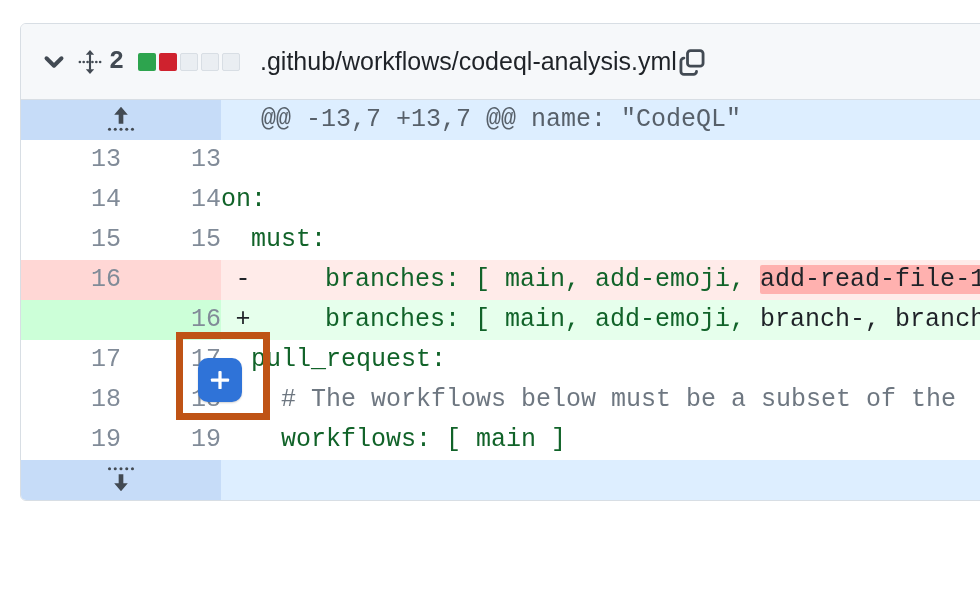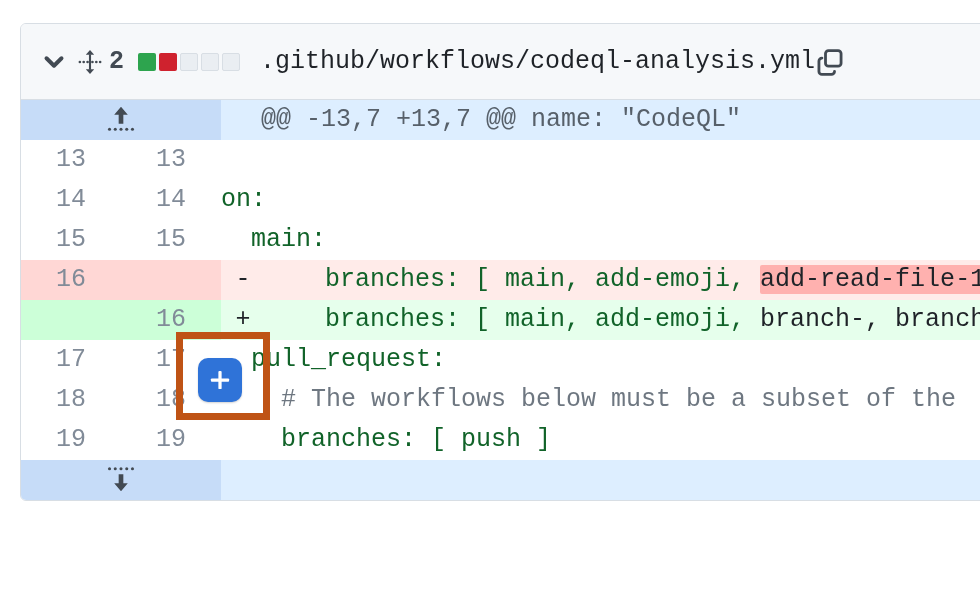--- a/index.html
+++ b/index.html
@@ -80,21 +80,21 @@
     width: 18px;
     height: 18px;
     border-radius: 2px;
     box-sizing: border-box;
   }
   .ds-add   { background: #2da44e; }
   .ds-del   { background: #cf222e; }
   .ds-empty { background: #eaeef2; border: 1px solid #d8dee4; }
 
   .file-name {
-    font-family: Liberation Mono, monospace;
+    font-family: Liberation Sans, sans-serif;
     font-size: 25px;
     color: #1f2328;
     white-space: nowrap;
   }
 
   .copy-btn {
     display: flex;
     align-items: center;
     justify-content: center;
     color: #424a53;
@@ -108,21 +108,21 @@
     table-layout: fixed;
     font-family: "Liberation Mono", "DejaVu Sans Mono", monospace;
     font-size: 25px;
     line-height: 40px;
   }
 
   .diff-table td { padding: 0; vertical-align: top; }
 
   .ln {
     width: 100px;
-    text-align: center;
+    text-align: right;
     padding-right: 22px;
     color: #818b98;
     user-select: none;
     box-sizing: border-box;
     white-space: nowrap;
   }
 
   .marker {
     width: 44px;
     text-align: center;
@@ -277,21 +277,21 @@
 
         <tr class="ctx">
           <td class="ln">14</td>
           <td class="ln">14</td>
           <td class="code y-key"><span>on:</span></td>
         </tr>
 
         <tr class="ctx">
           <td class="ln">15</td>
           <td class="ln">15</td>
-          <td class="code y-key"><span>  main:</span></td>
+          <td class="code y-key"><span>  must:</span></td>
         </tr>
 
         <tr class="del">
           <td class="ln">16</td>
           <td class="ln"></td>
           <td class="code"><span class="marker" style="display:inline-block;background:none">-</span><span class="y-key">    branches: [ main, add-emoji, </span><span class="wd-del">add-read-file-1, add-read-file-2, update-readme-5</span></td>
         </tr>
 
         <tr class="add">
           <td class="ln"></td>
@@ -307,21 +307,21 @@
 
         <tr class="ctx">
           <td class="ln">18</td>
           <td class="ln">18</td>
           <td class="code y-com"><span>    # The workflows below must be a subset of the</span></td>
         </tr>
 
         <tr class="ctx">
           <td class="ln">19</td>
           <td class="ln">19</td>
-          <td class="code y-key"><span>    branches: [ push ]</span></td>
+          <td class="code y-key"><span>    workflows: [ main ]</span></td>
         </tr>
 
         <tr class="hunk">
           <td class="exp" colspan="2">
             <svg width="34" height="34" viewBox="0 0 16 16" aria-hidden="true" style="vertical-align:middle">
               <circle cx="2.6" cy="3.2" r="0.72" fill="#424a53"></circle>
               <circle cx="5.3" cy="3.2" r="0.72" fill="#424a53"></circle>
               <circle cx="8.0" cy="3.2" r="0.72" fill="#424a53"></circle>
               <circle cx="10.7" cy="3.2" r="0.72" fill="#424a53"></circle>
               <circle cx="13.4" cy="3.2" r="0.72" fill="#424a53"></circle>

